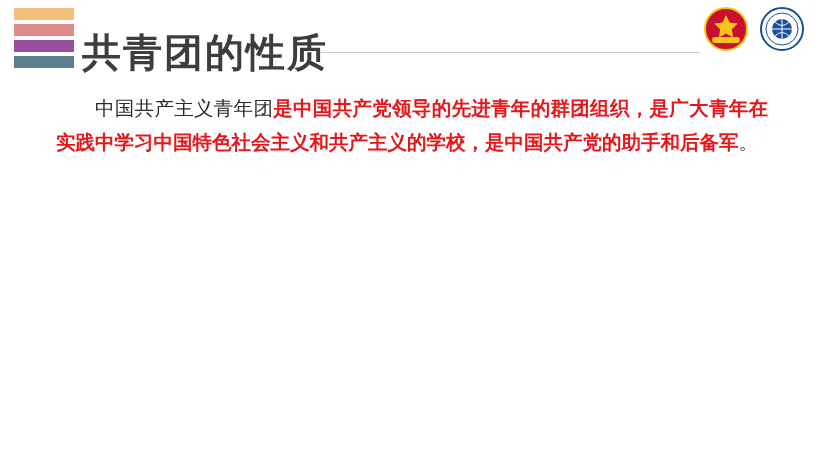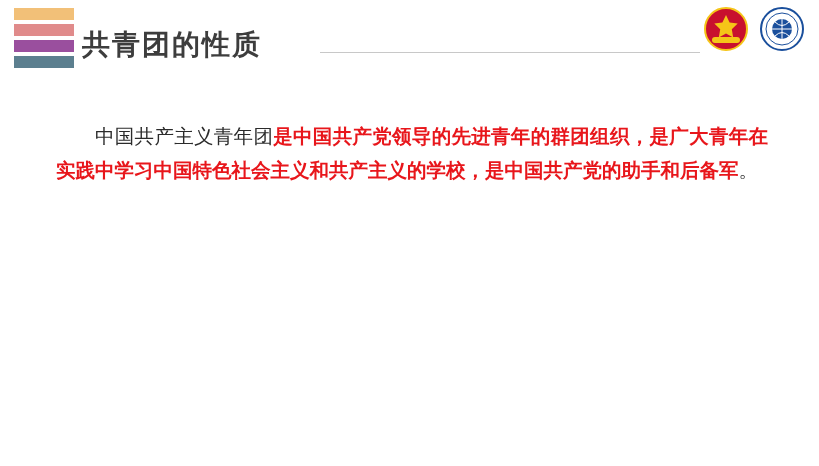--- a/index.html
+++ b/index.html
@@ -33,21 +33,21 @@
   .deco-bar {
     height: 12px;
     width: 60px;
     margin-bottom: 4px;
   }
 
   .slide-title {
     position: absolute;
     left: 82px;
     top: 26px;
-    font-size: 28px;
+    font-size: 39px;
     font-weight: bold;
     color: #3d3d3d;
     letter-spacing: 2px;
     white-space: nowrap;
     font-family: "Liberation Sans", sans-serif;
   }
 
   .title-rule {
     position: absolute;
     left: 320px;
@@ -75,21 +75,20 @@
   
   .slide-body {
     position: absolute;
     left: 56px;
     top: 92px;
     width: 712px;
     font-size: 19.5px;
     line-height: 34px;
     color: #2b2b2b;
     text-align: justify;
-    margin-top: 28px;
   }
   .para {
     margin: 0 0 6px 0;
     text-indent: 2em;
   }
   .hl {
     color: #e8161b;
     font-weight: bold;
   }
   .blk {

